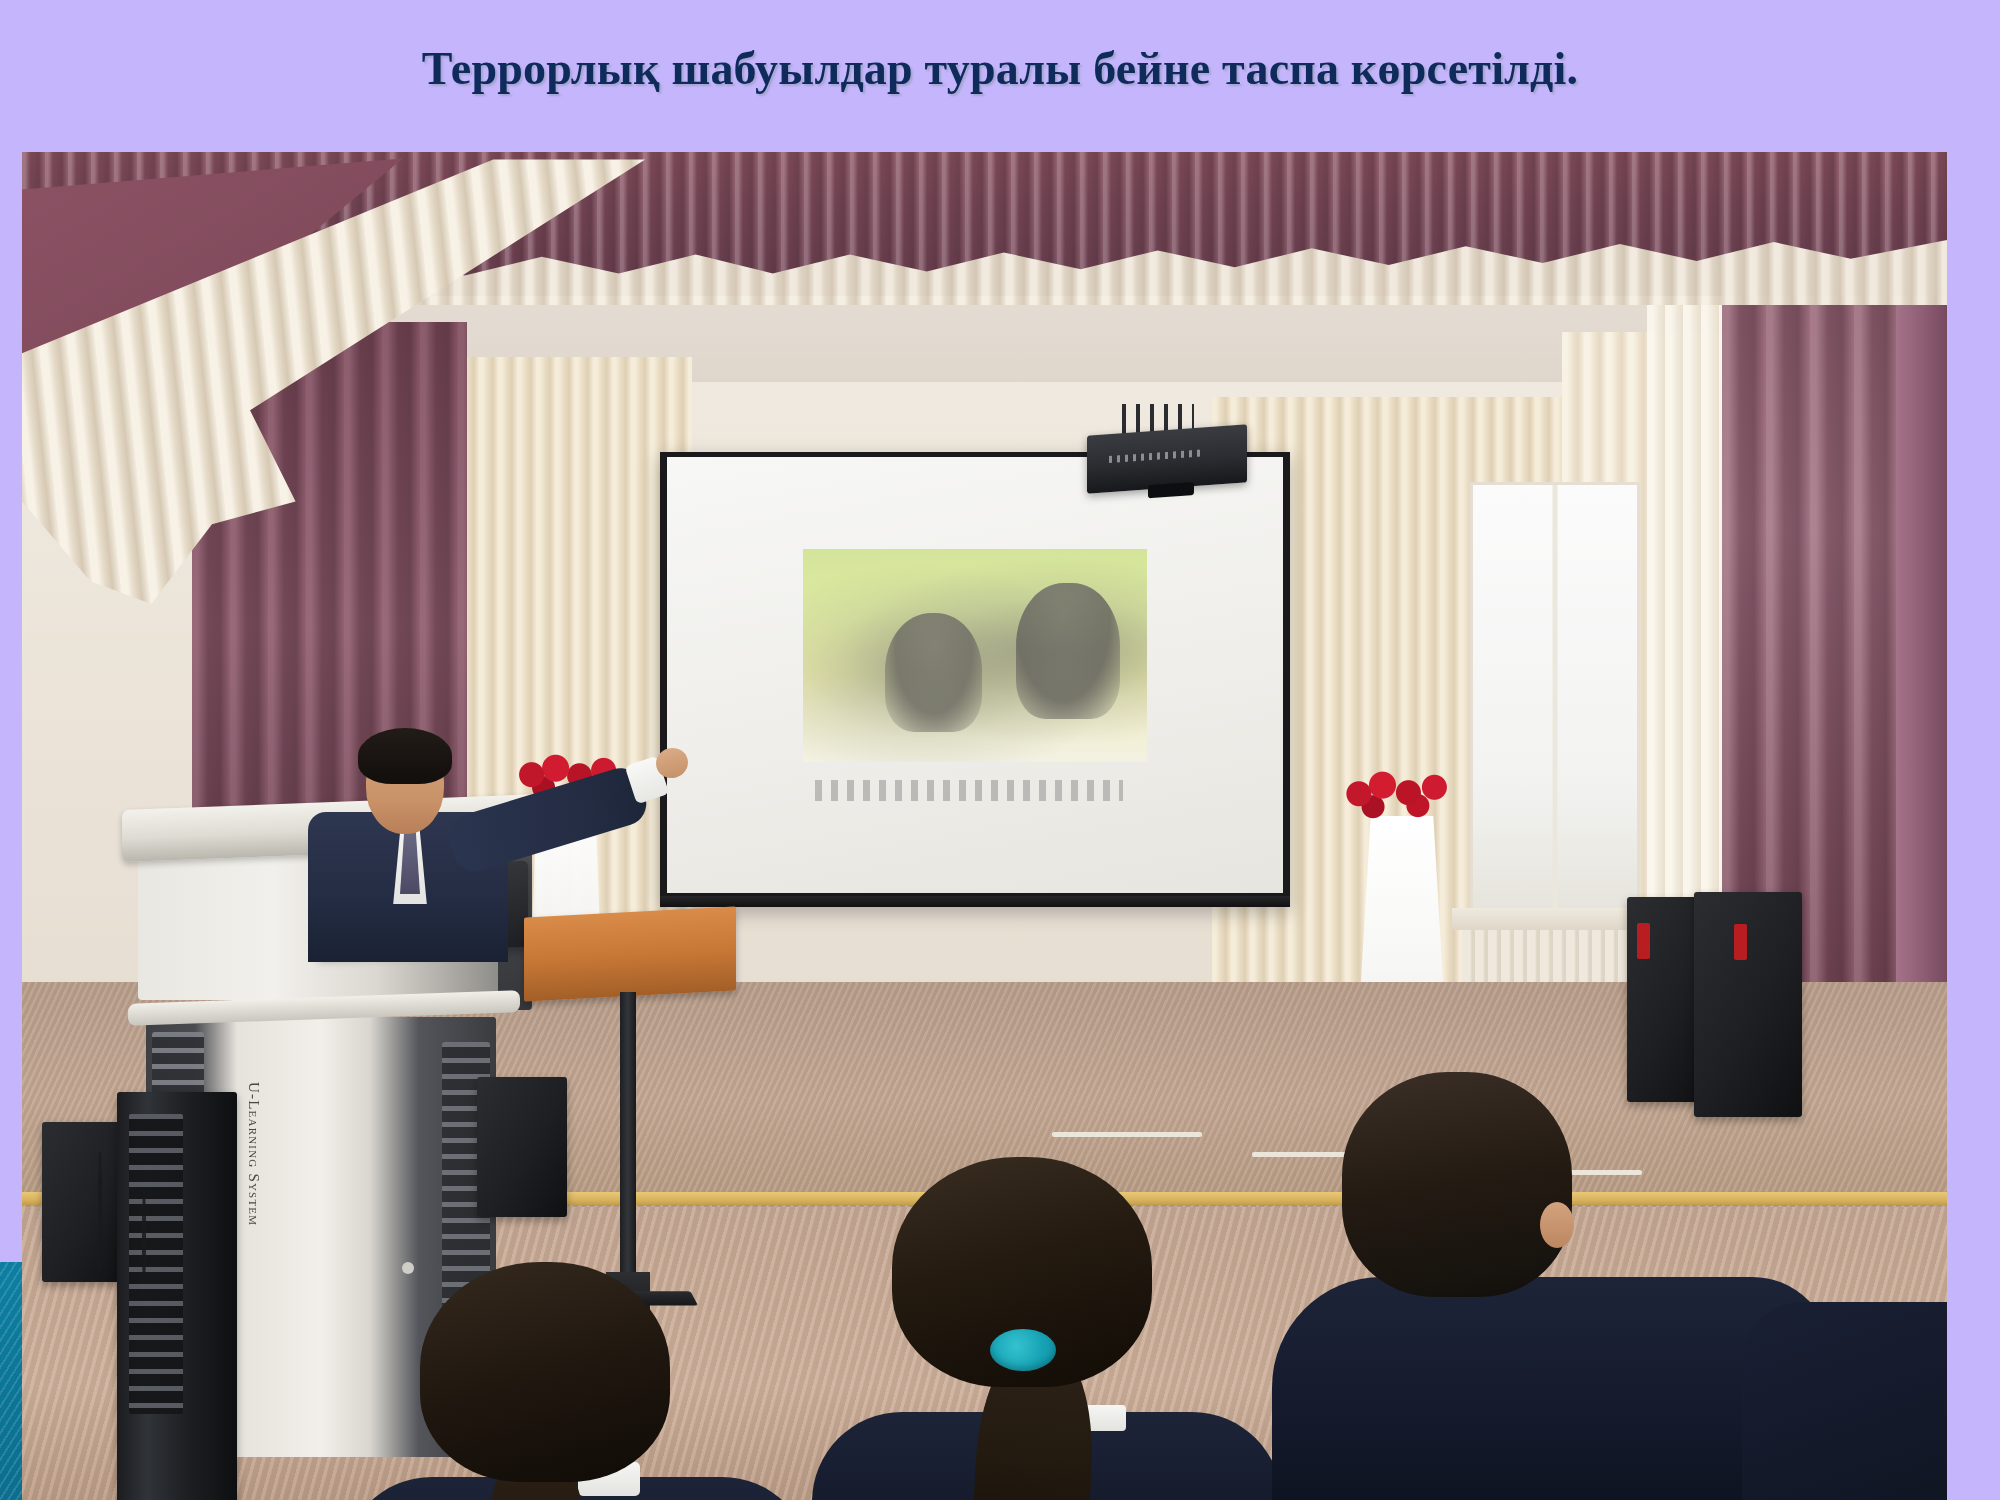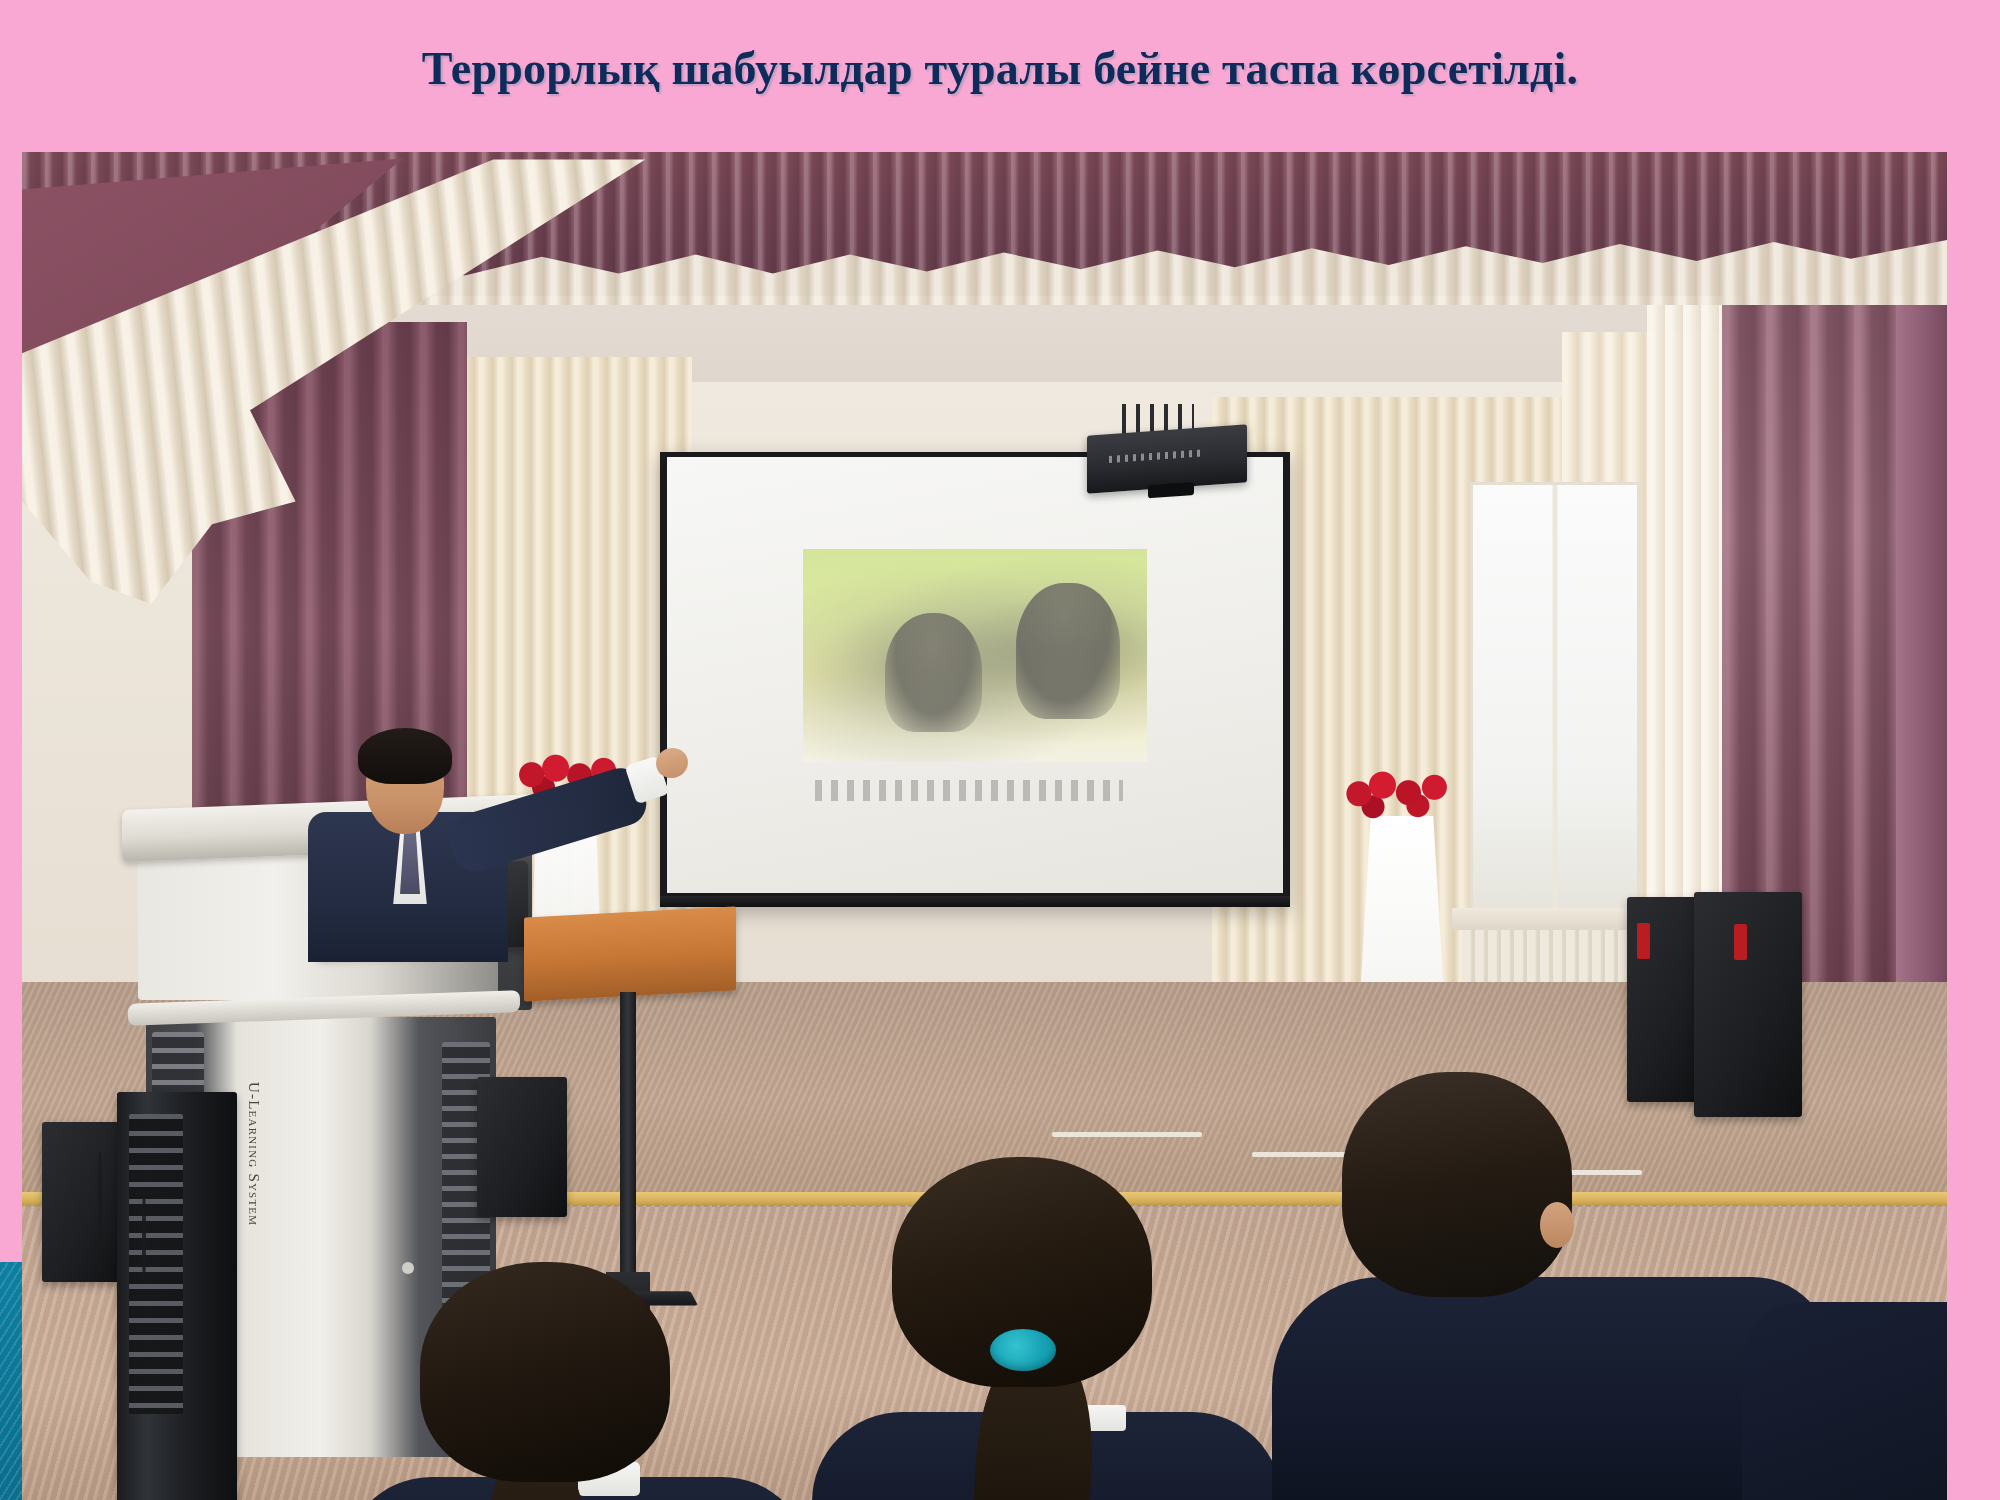--- a/index.html
+++ b/index.html
@@ -9,21 +9,21 @@
     height: 1500px;
     background: #ffffff;
     font-family: "Liberation Serif", serif;
     overflow: hidden;
   }
 
   .slide {
     position: relative;
     width: 2000px;
     height: 1500px;
-    background: #f9a8d4;
+    background: #c4b5fd;
     overflow: hidden;
     text-decoration: underline;
   }
 
   
   .slide-title {
     position: absolute;
     left: 0;
     top: 44px;
     width: 2000px;

